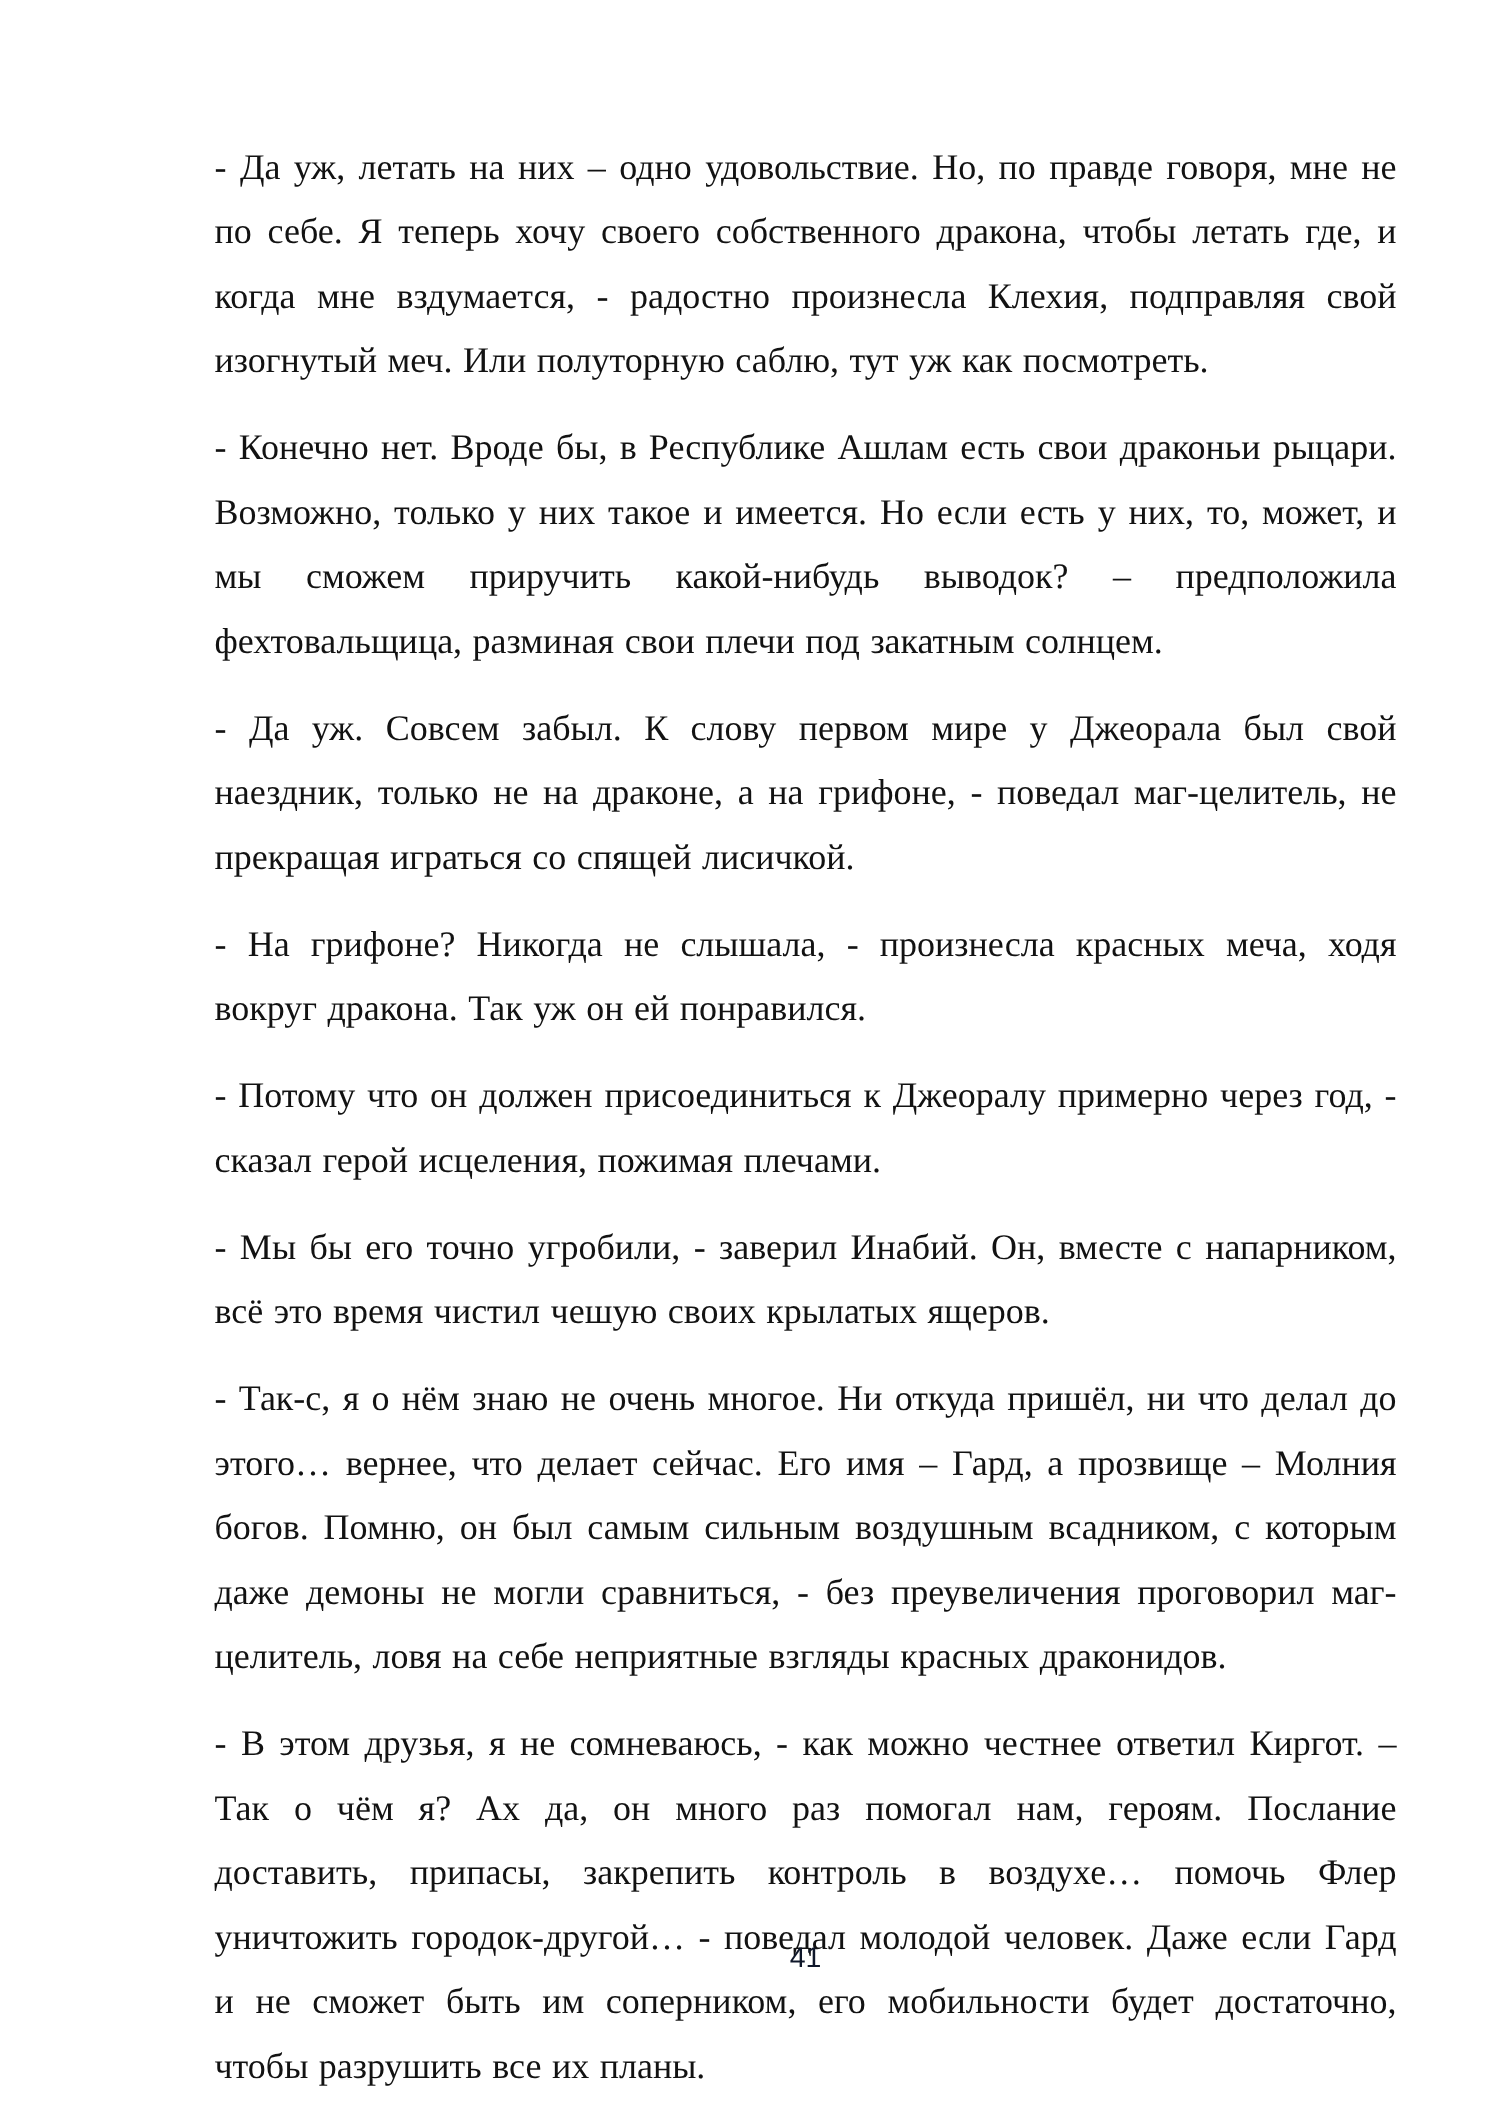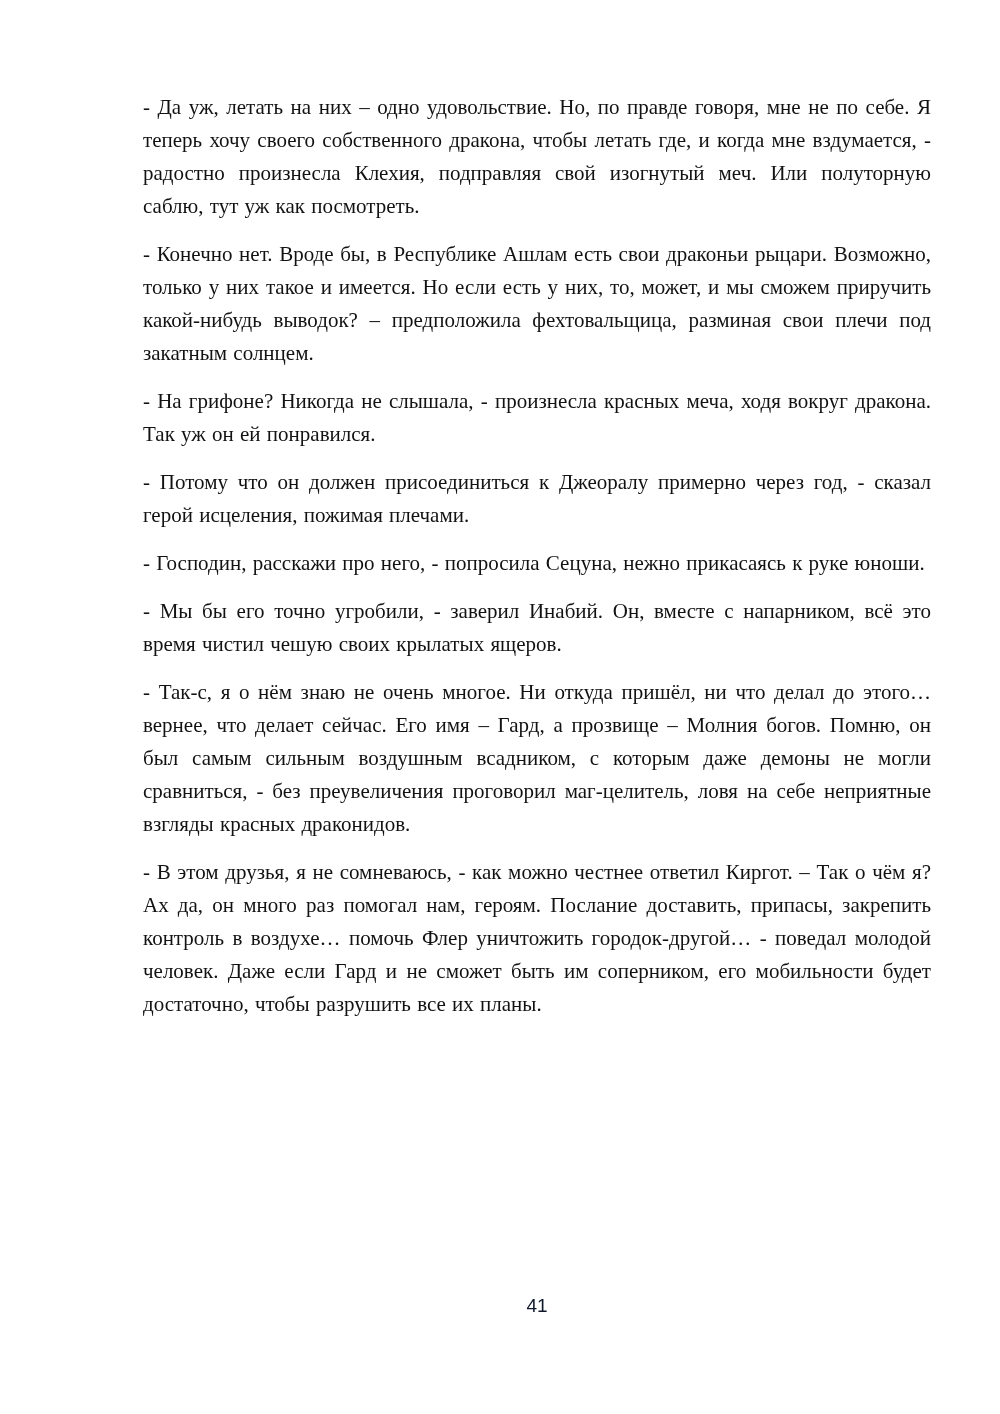--- a/index.html
+++ b/index.html
@@ -17,22 +17,22 @@
     color: #121212;
   }
   .text-block {
     position: absolute;
     left: 143px;
     top: 91px;
     width: 788px;
   }
   .text-block p {
     margin: 0 0 15px 0;
-    font-size: 21px;
-    line-height: 33px;
+    font-size: 24px;
+    line-height: 43px;
     text-align: justify;
     text-align-last: left;
     word-spacing: 1px;
   }
   .page-number {
     position: absolute;
     left: 143px;
     top: 1295px;
     width: 788px;
     text-align: center;
@@ -41,21 +41,21 @@
     color: #0f172a;
   }
 </style>
 </head>
 <body>
 
 <div class="page">
   <div class="text-block">
     <p>- Да уж, летать на них – одно удовольствие. Но, по правде говоря, мне не по себе. Я теперь хочу своего собственного дракона, чтобы летать где, и когда мне вздумается, - радостно произнесла Клехия, подправляя свой изогнутый меч. Или полуторную саблю, тут уж как посмотреть.</p>
     <p>- Конечно нет. Вроде бы, в Республике Ашлам есть свои драконьи рыцари. Возможно, только у них такое и имеется. Но если есть у них, то, может, и мы сможем приручить какой-нибудь выводок? – предположила фехтовальщица, разминая свои плечи под закатным солнцем.</p>
+    <p>- Да уж. Совсем забыл. К слову первом мире у Джеорала был свой наездник, только не на драконе, а на грифоне, - поведал маг-целитель, не прекращая играться со спящей лисичкой.</p>
     <p>- На грифоне? Никогда не слышала, - произнесла красных меча, ходя вокруг дракона. Так уж он ей понравился.</p>
     <p>- Потому что он должен присоединиться к Джеоралу примерно через год, - сказал герой исцеления, пожимая плечами.</p>
-    <p>- Господин, расскажи про него, - попросила Сецуна, нежно прикасаясь к руке юноши.</p>
     <p>- Мы бы его точно угробили, - заверил Инабий. Он, вместе с напарником, всё это время чистил чешую своих крылатых ящеров.</p>
     <p>- Так-с, я о нём знаю не очень многое. Ни откуда пришёл, ни что делал до этого… вернее, что делает сейчас. Его имя – Гард, а прозвище – Молния богов. Помню, он был самым сильным воздушным всадником, с которым даже демоны не могли сравниться, - без преувеличения проговорил маг-целитель, ловя на себе неприятные взгляды красных драконидов.</p>
     <p>- В этом друзья, я не сомневаюсь, - как можно честнее ответил Киргот. – Так о чём я? Ах да, он много раз помогал нам, героям. Послание доставить, припасы, закрепить контроль в воздухе… помочь Флер уничтожить городок-другой… - поведал молодой человек. Даже если Гард и не сможет быть им соперником, его мобильности будет достаточно, чтобы разрушить все их планы.</p>
   </div>
   <div class="page-number">41</div>
 </div>
 
 </body></html>

